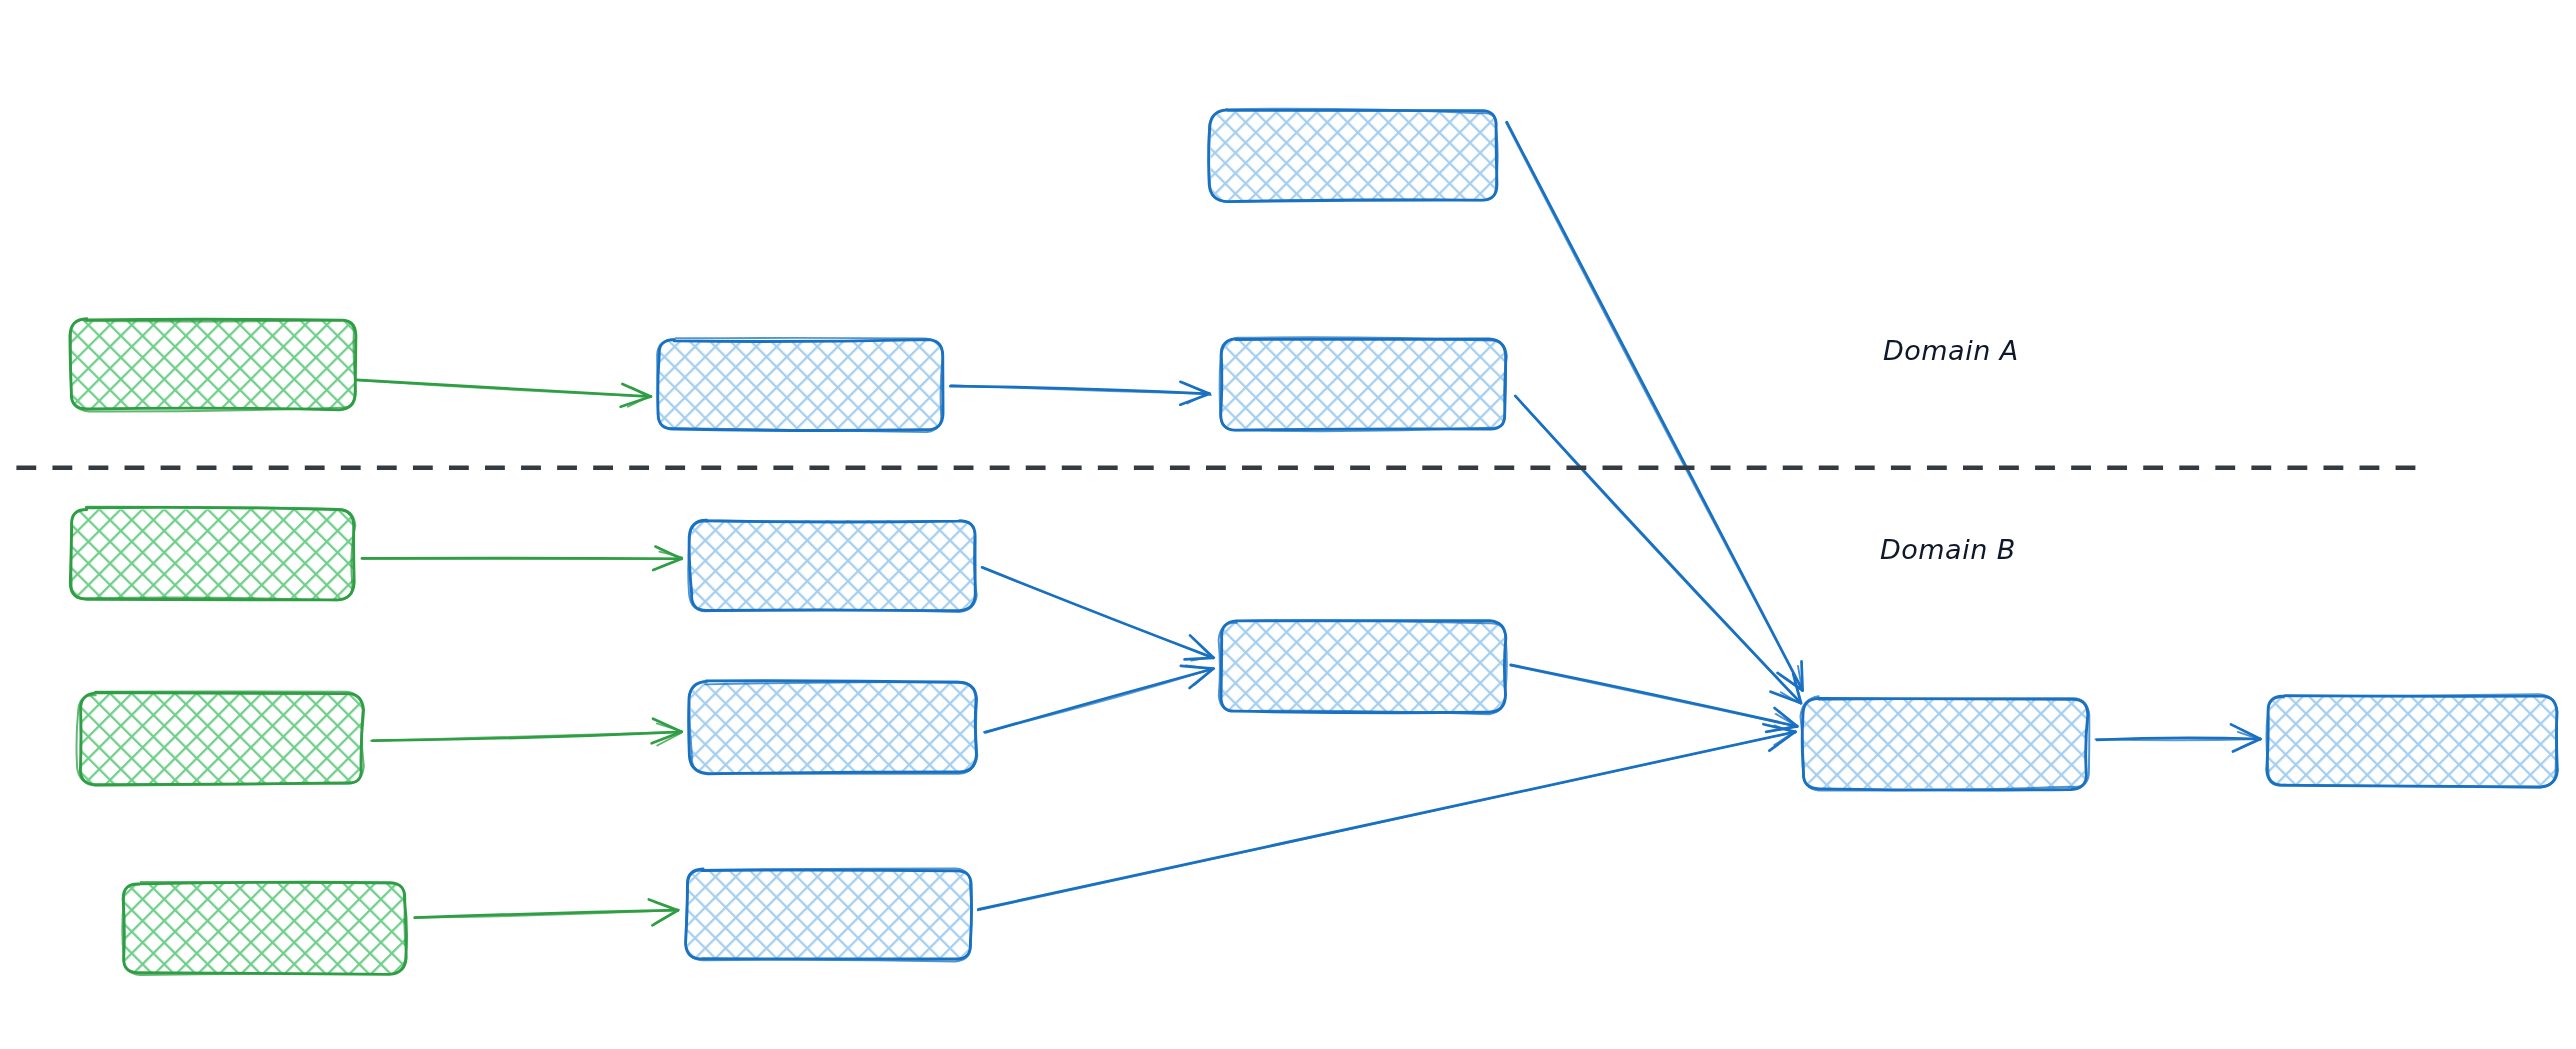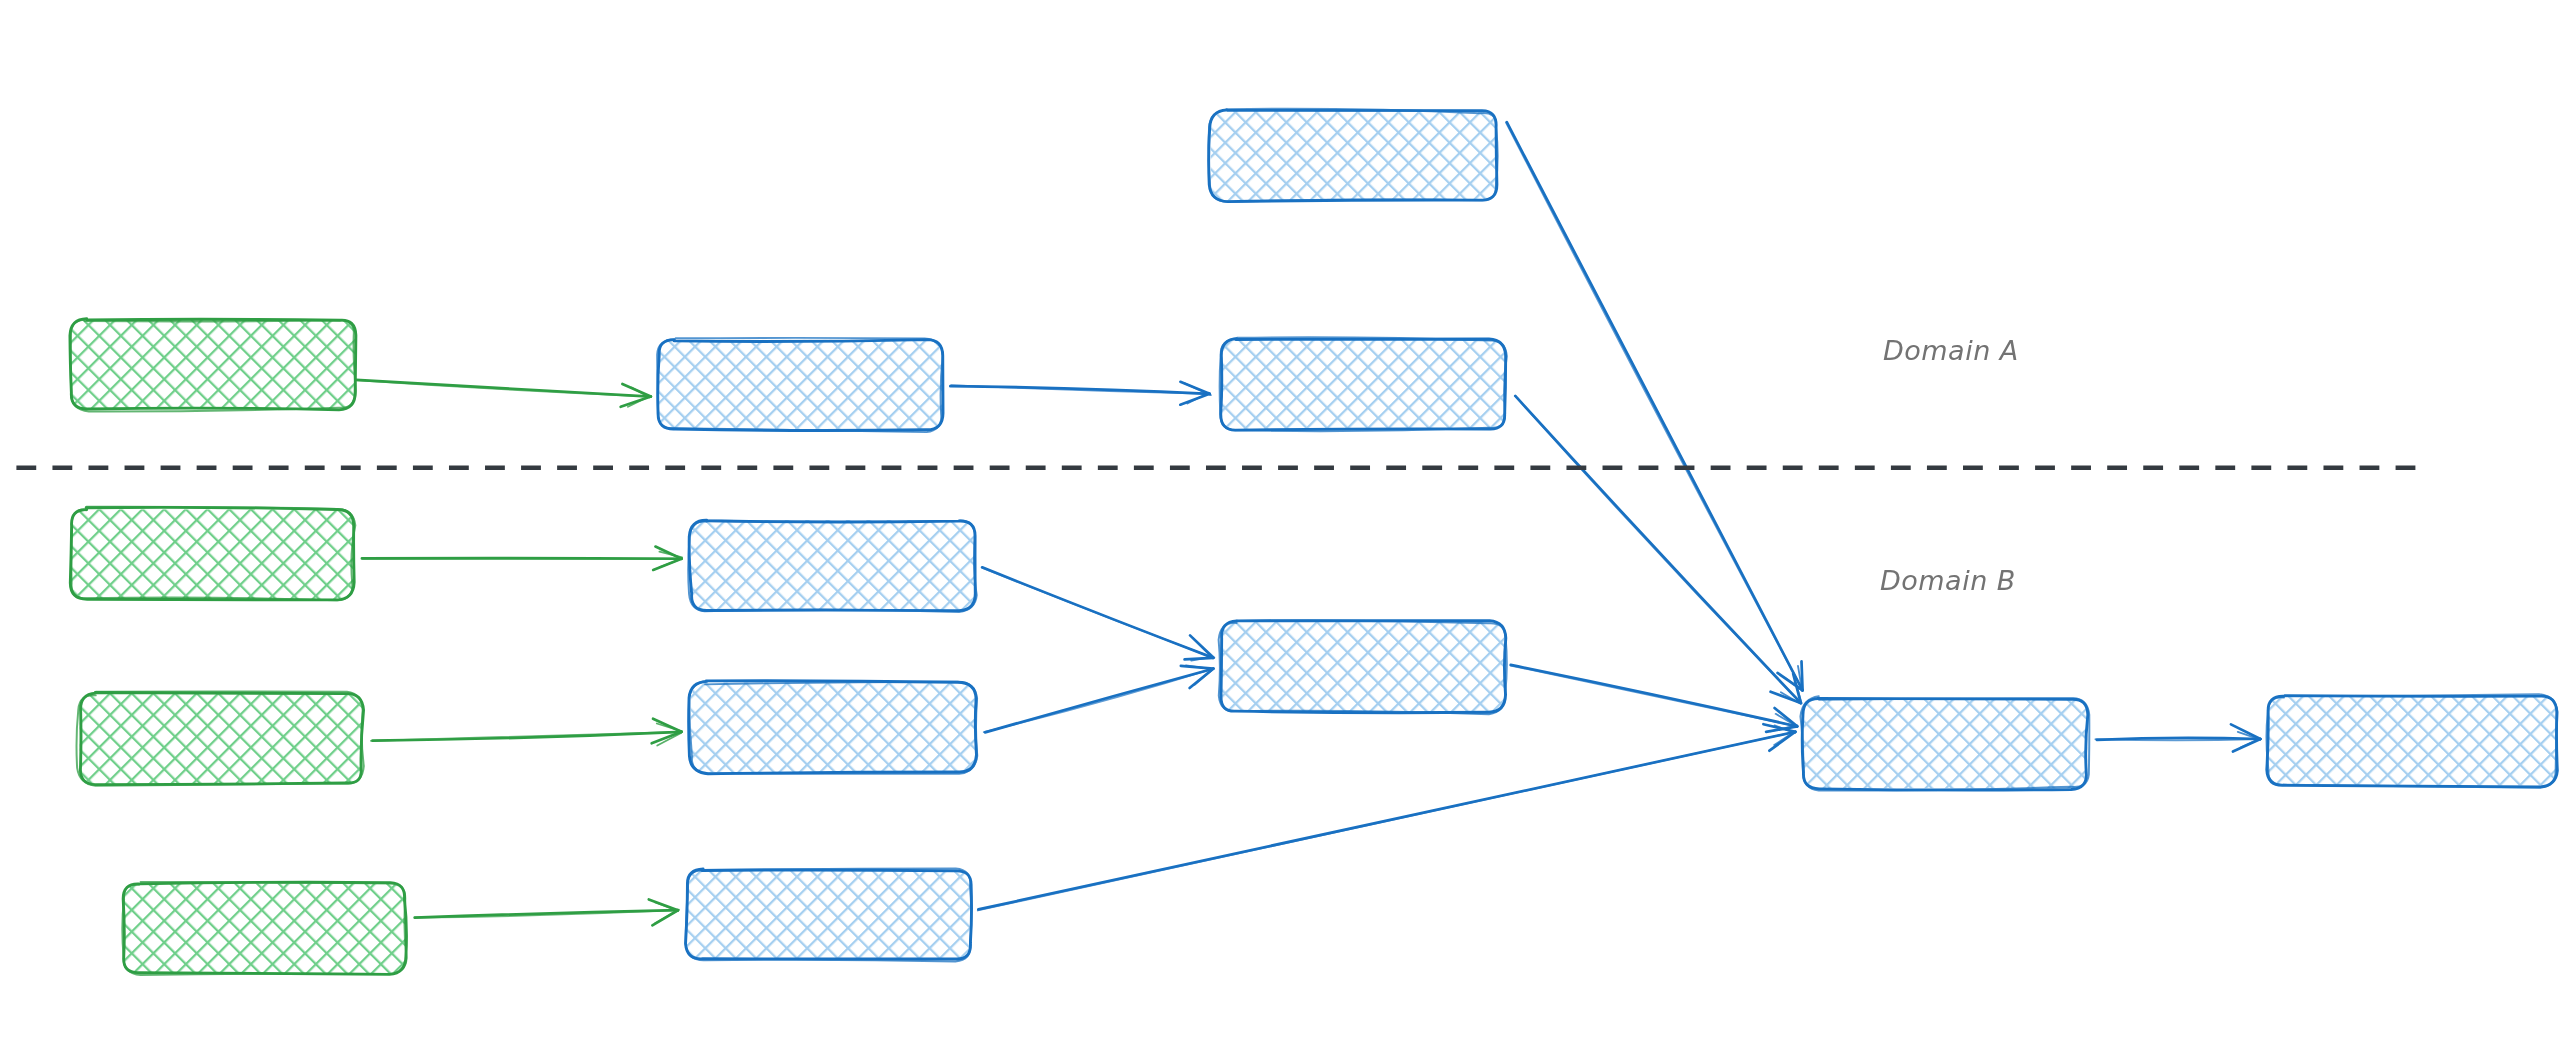--- a/index.html
+++ b/index.html
@@ -28,26 +28,26 @@
     height: 1049px;
     display: block;
   }
   .domain-label {
     position: absolute;
     font-family: "DejaVu Sans", sans-serif;
     font-size: 27px;
     font-weight: 400;
     font-style: italic;
     letter-spacing: 0.5px;
-    color: #737373;
+    color: #0f172a;
     white-space: nowrap;
     user-select: none;
   }
   #domain-a-label { left: 1883px; top: 335px; }
-  #domain-b-label { left: 1880px; top: 565px; }
+  #domain-b-label { left: 1880px; top: 534px; }
 </style>
 </head>
 <body>
 
 <div id="diagram-root">
 
   <svg id="scene" viewBox="0 0 2858 1164" xmlns="http://www.w3.org/2000/svg">
     <defs>
       <pattern id="hatch-green" width="17" height="17" patternUnits="userSpaceOnUse" patternTransform="rotate(-45)">
         <rect width="17" height="17" fill="#ffffff"></rect>

